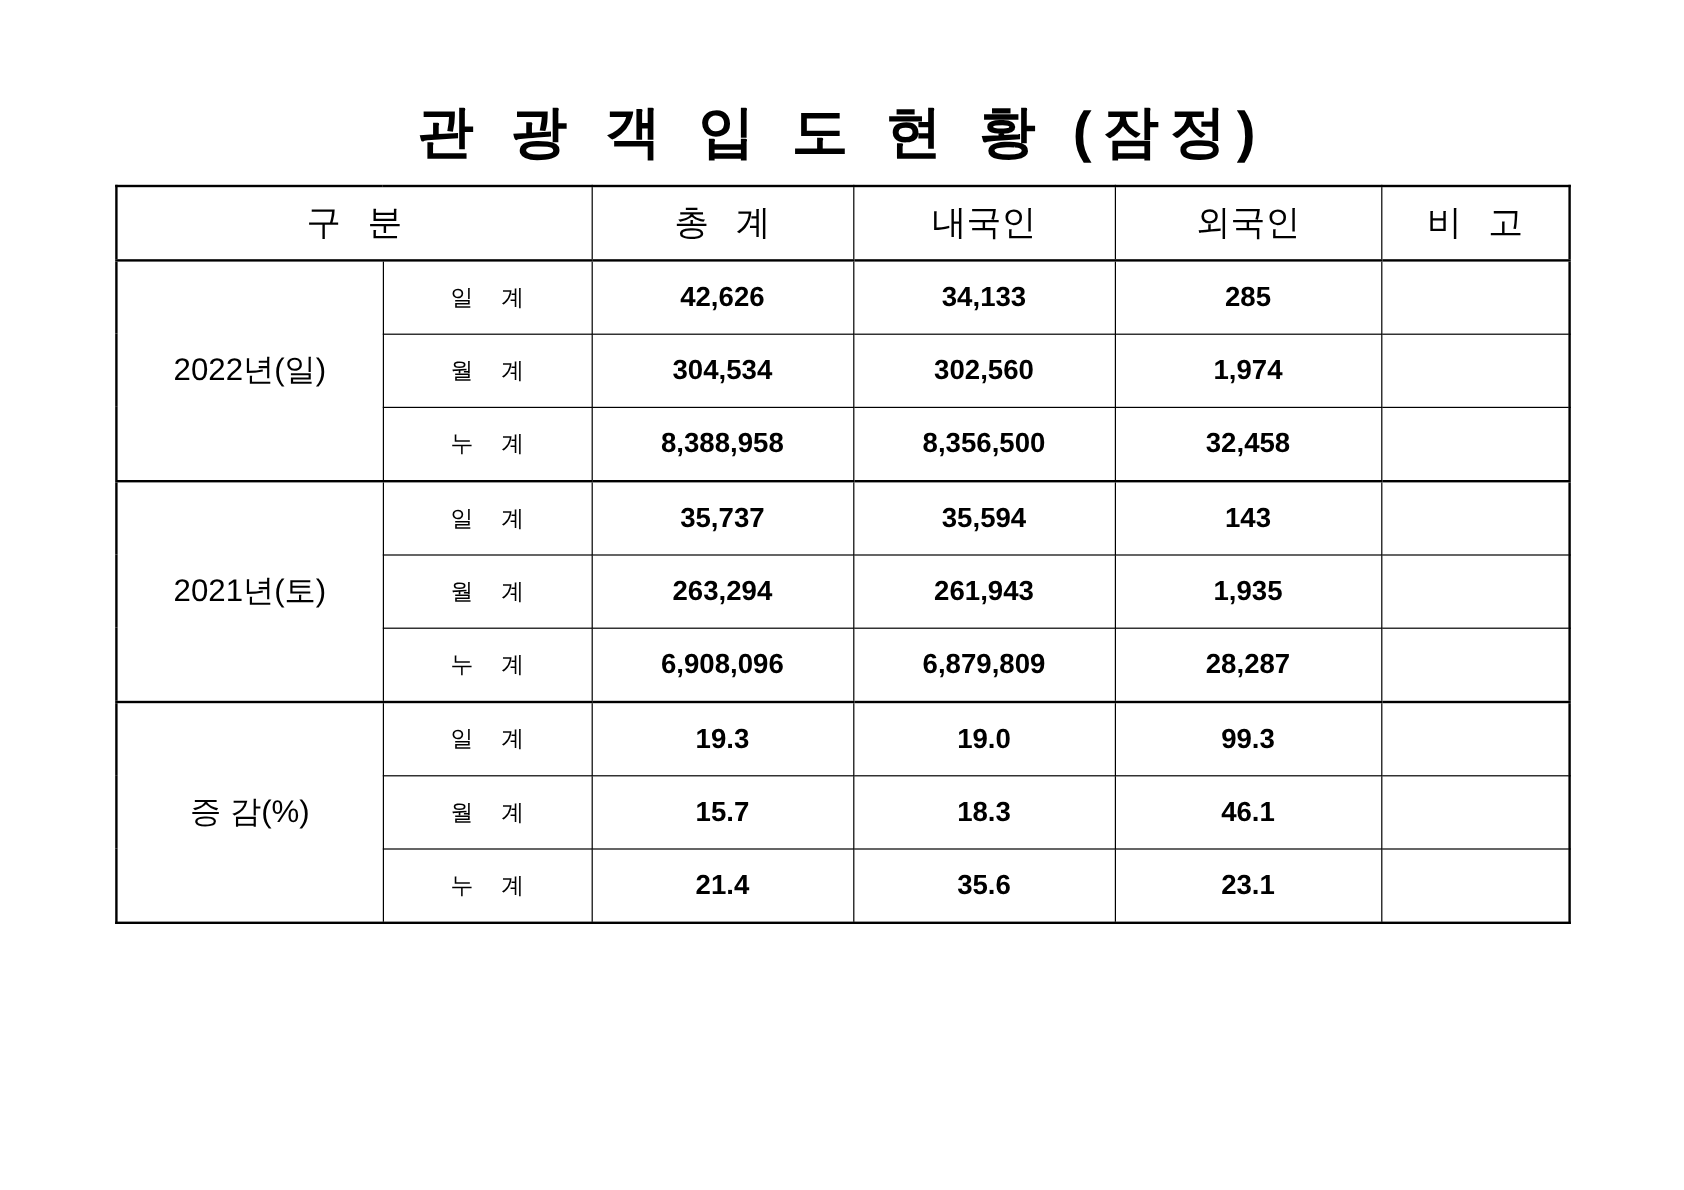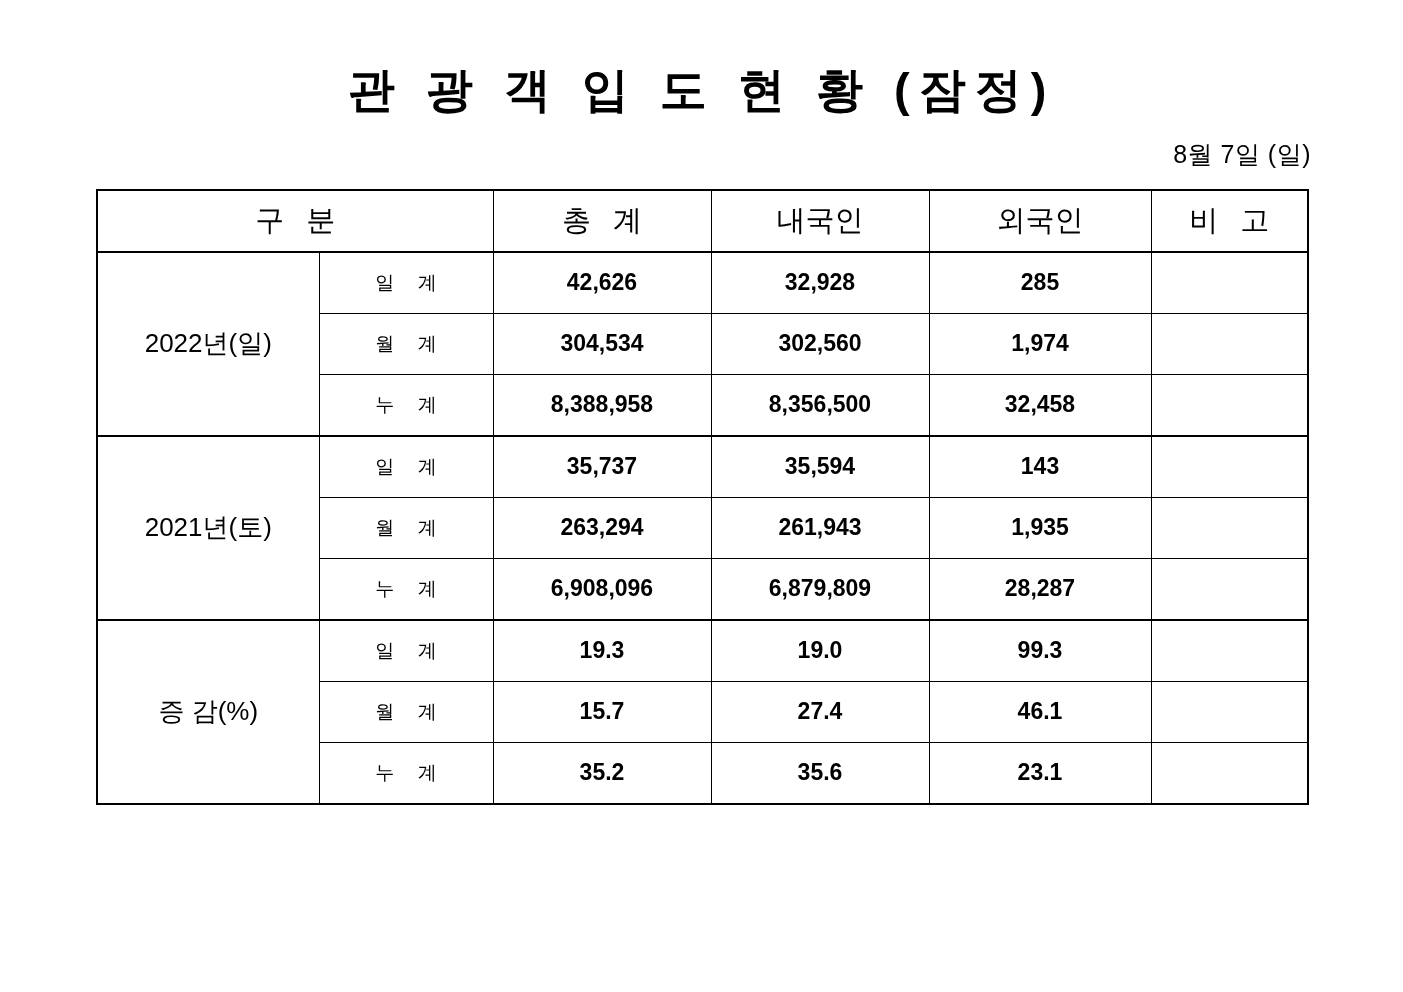--- a/index.html
+++ b/index.html
@@ -19,21 +19,21 @@
     width: 1403px;
     height: 992px;
     box-sizing: border-box;
   }
   .title {
     text-align: center;
     font-size: 47px;
     font-weight: bold;
     letter-spacing: 9px;
     margin: 0;
-    padding-top: 64px;
+    padding-top: 84px;
     line-height: 1.1;
     white-space: pre;
   }
   .subtitle {
     text-align: right;
     font-size: 25px;
     font-weight: normal;
     margin: 0;
     padding-right: 92px;
     padding-top: 22px;
@@ -90,21 +90,20 @@
   }
   .thick-top { border-top: 2.5px solid #000 !important; }
   .note-cell { }
 </style>
 </head>
 <body>
 
 <div class="page">
 
   <h1 class="title">관 광 객 입 도 현 황 (잠정)</h1>
-  <div class="subtitle">8월 7일 (일)</div>
 
   <div class="table-wrap">
     <table class="stat">
       <colgroup>
         <col class="c-cat1">
         <col class="c-cat2">
         <col class="c-total">
         <col class="c-dom">
         <col class="c-for">
         <col class="c-note">
@@ -117,21 +116,21 @@
           <th class="hdr tight">외국인</th>
           <th class="hdr">비  고</th>
         </tr>
       </thead>
       <tbody>
 
         <tr>
           <td class="rowlabel thick-top" rowspan="3">2022년(일)</td>
           <td class="sublabel thick-top">일 계</td>
           <td class="num thick-top">42,626</td>
-          <td class="num thick-top">32,928</td>
+          <td class="num thick-top">34,133</td>
           <td class="num thick-top">285</td>
           <td class="num note-cell thick-top"></td>
         </tr>
         <tr>
           <td class="sublabel">월 계</td>
           <td class="num">304,534</td>
           <td class="num">302,560</td>
           <td class="num">1,974</td>
           <td class="num note-cell"></td>
         </tr>
@@ -170,27 +169,27 @@
           <td class="rowlabel thick-top" rowspan="3">증 감(%)</td>
           <td class="sublabel thick-top">일 계</td>
           <td class="num thick-top">19.3</td>
           <td class="num thick-top">19.0</td>
           <td class="num thick-top">99.3</td>
           <td class="num note-cell thick-top"></td>
         </tr>
         <tr>
           <td class="sublabel">월 계</td>
           <td class="num">15.7</td>
-          <td class="num">27.4</td>
+          <td class="num">18.3</td>
           <td class="num">46.1</td>
           <td class="num note-cell"></td>
         </tr>
         <tr>
           <td class="sublabel">누 계</td>
-          <td class="num">35.2</td>
+          <td class="num">21.4</td>
           <td class="num">35.6</td>
           <td class="num">23.1</td>
           <td class="num note-cell"></td>
         </tr>
       </tbody>
     </table>
   </div>
 
 </div>
 

